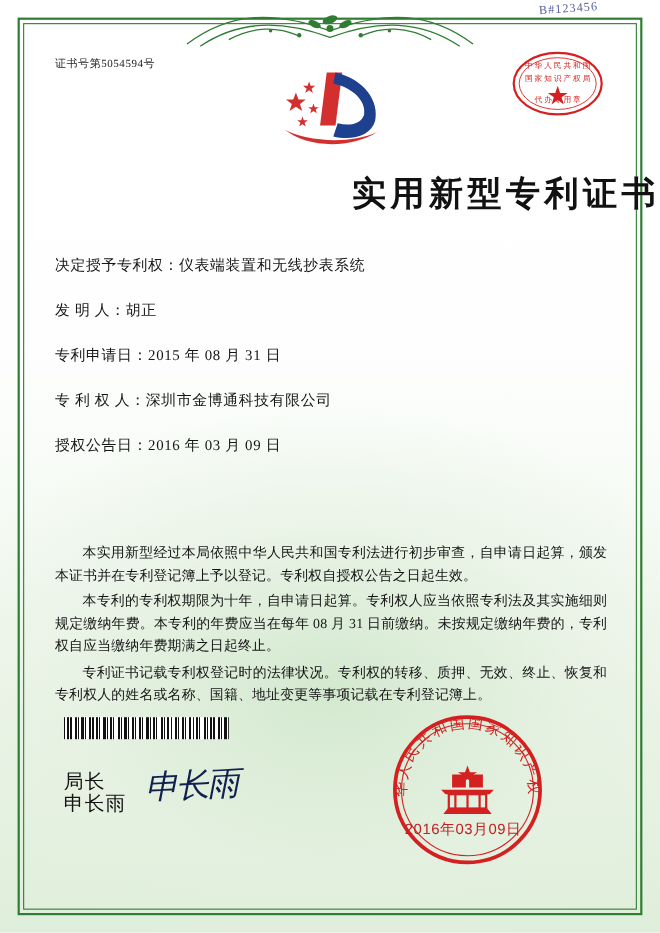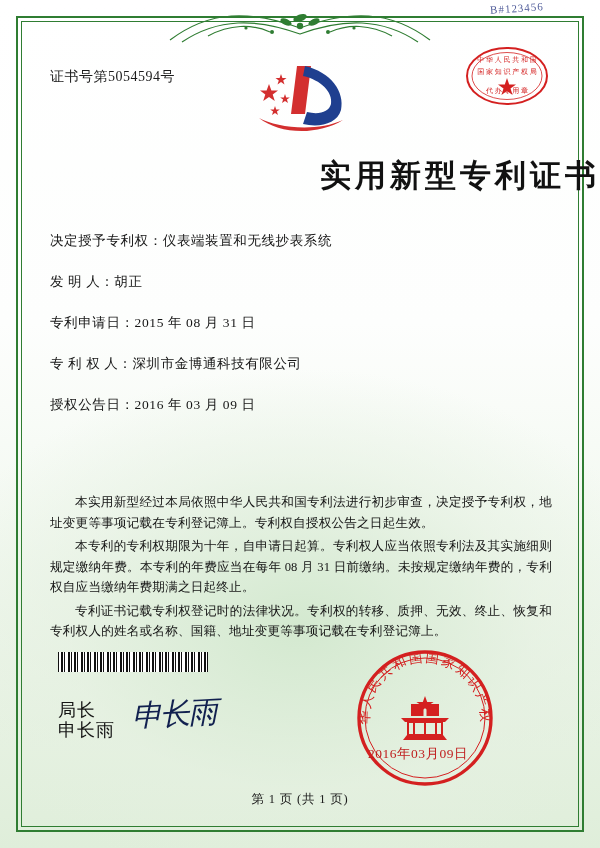--- a/index.html
+++ b/index.html
@@ -66,23 +66,23 @@
     font-size: 11px;
     color: #1a2a7a;
     letter-spacing: 1px;
     opacity: .75;
     transform: rotate(-4deg);
     white-space: nowrap;
   }
 
   .cert-no {
     position: absolute;
-    top: 68px;
+    top: 51px;
     left: 50px;
-    font-size: 14px;
+    font-size: 10px;
     color: #1c1c1c;
     letter-spacing: .5px;
     font-family: "Liberation Serif", serif;
   }
 
   .logo {
     position: absolute;
     top: 58px;
     left: 50%;
     transform: translateX(-50%);
@@ -180,21 +180,21 @@
     width: 140px;
     height: 140px;
   }
   .seal-date {
     position: absolute;
     left: 368px;
     top: 745px;
     font-size: 13.5px;
     color: #c02020;
     letter-spacing: .5px;
-    font-family: Liberation Serif, serif;
+    font-family: Liberation Sans, sans-serif;
     white-space: nowrap;
   }
 
   .page-footer {
     position: absolute;
     bottom: 40px;
     left: 0;
     width: 100%;
     text-align: center;
     font-size: 12.5px;
@@ -270,21 +270,21 @@
     </div>
     <div class="field">
       <span class="lbl">专  利  权  人：</span><span class="val">深圳市金博通科技有限公司</span>
     </div>
     <div class="field">
       <span class="lbl">授权公告日：</span><span class="val">2016 年 03 月 09 日</span>
     </div>
   </div>
 
   <div class="paragraphs">
-    <div class="para">本实用新型经过本局依照中华人民共和国专利法进行初步审查，决定授予专利权，地址变更等事项记载在专利登记簿上。专利权自授权公告之日起生效。</div>
+    <div class="para">本实用新型经过本局依照中华人民共和国专利法进行初步审查，自申请日起算，颁发本证书并在专利登记簿上予以登记。专利权自授权公告之日起生效。</div>
     <div class="para">本专利的专利权期限为十年，自申请日起算。专利权人应当依照专利法及其实施细则规定缴纳年费。本专利的年费应当在每年 08 月 31 日前缴纳。未按规定缴纳年费的，专利权自应当缴纳年费期满之日起终止。</div>
     <div class="para">专利证书记载专利权登记时的法律状况。专利权的转移、质押、无效、终止、恢复和专利权人的姓名或名称、国籍、地址变更等事项记载在专利登记簿上。</div>
   </div>
 
   <div class="barcode"></div>
 
   <div class="sign-block">
     <div>局长</div>
     <div>申长雨</div>
   </div>
@@ -309,15 +309,14 @@
         <line x1="11" y1="-4" x2="11" y2="9"></line>
       </g>
       <polygon fill="#d42020" points="-24,-8 24,-8 20,-4 -20,-4"></polygon>
       <polygon fill="#d42020" points="-14,-22 -1.5,-22 -1.5,-10 -14,-10"></polygon>
       <polygon fill="#d42020" points="1.5,-22 14,-22 14,-10 1.5,-10"></polygon>
       <polygon fill="#d42020" points="0,-30 2.2,-24 8.6,-24 3.4,-20.4 5.4,-14 0,-17.8 -5.4,-14 -3.4,-20.4 -8.6,-24 -2.2,-24"></polygon>
     </g>
   </svg>
   <div class="seal-date">2016年03月09日</div>
 
-  <div class="page-footer">第 1 页 (共 1 页)</div>
 
 </div>
 
 </body></html>

